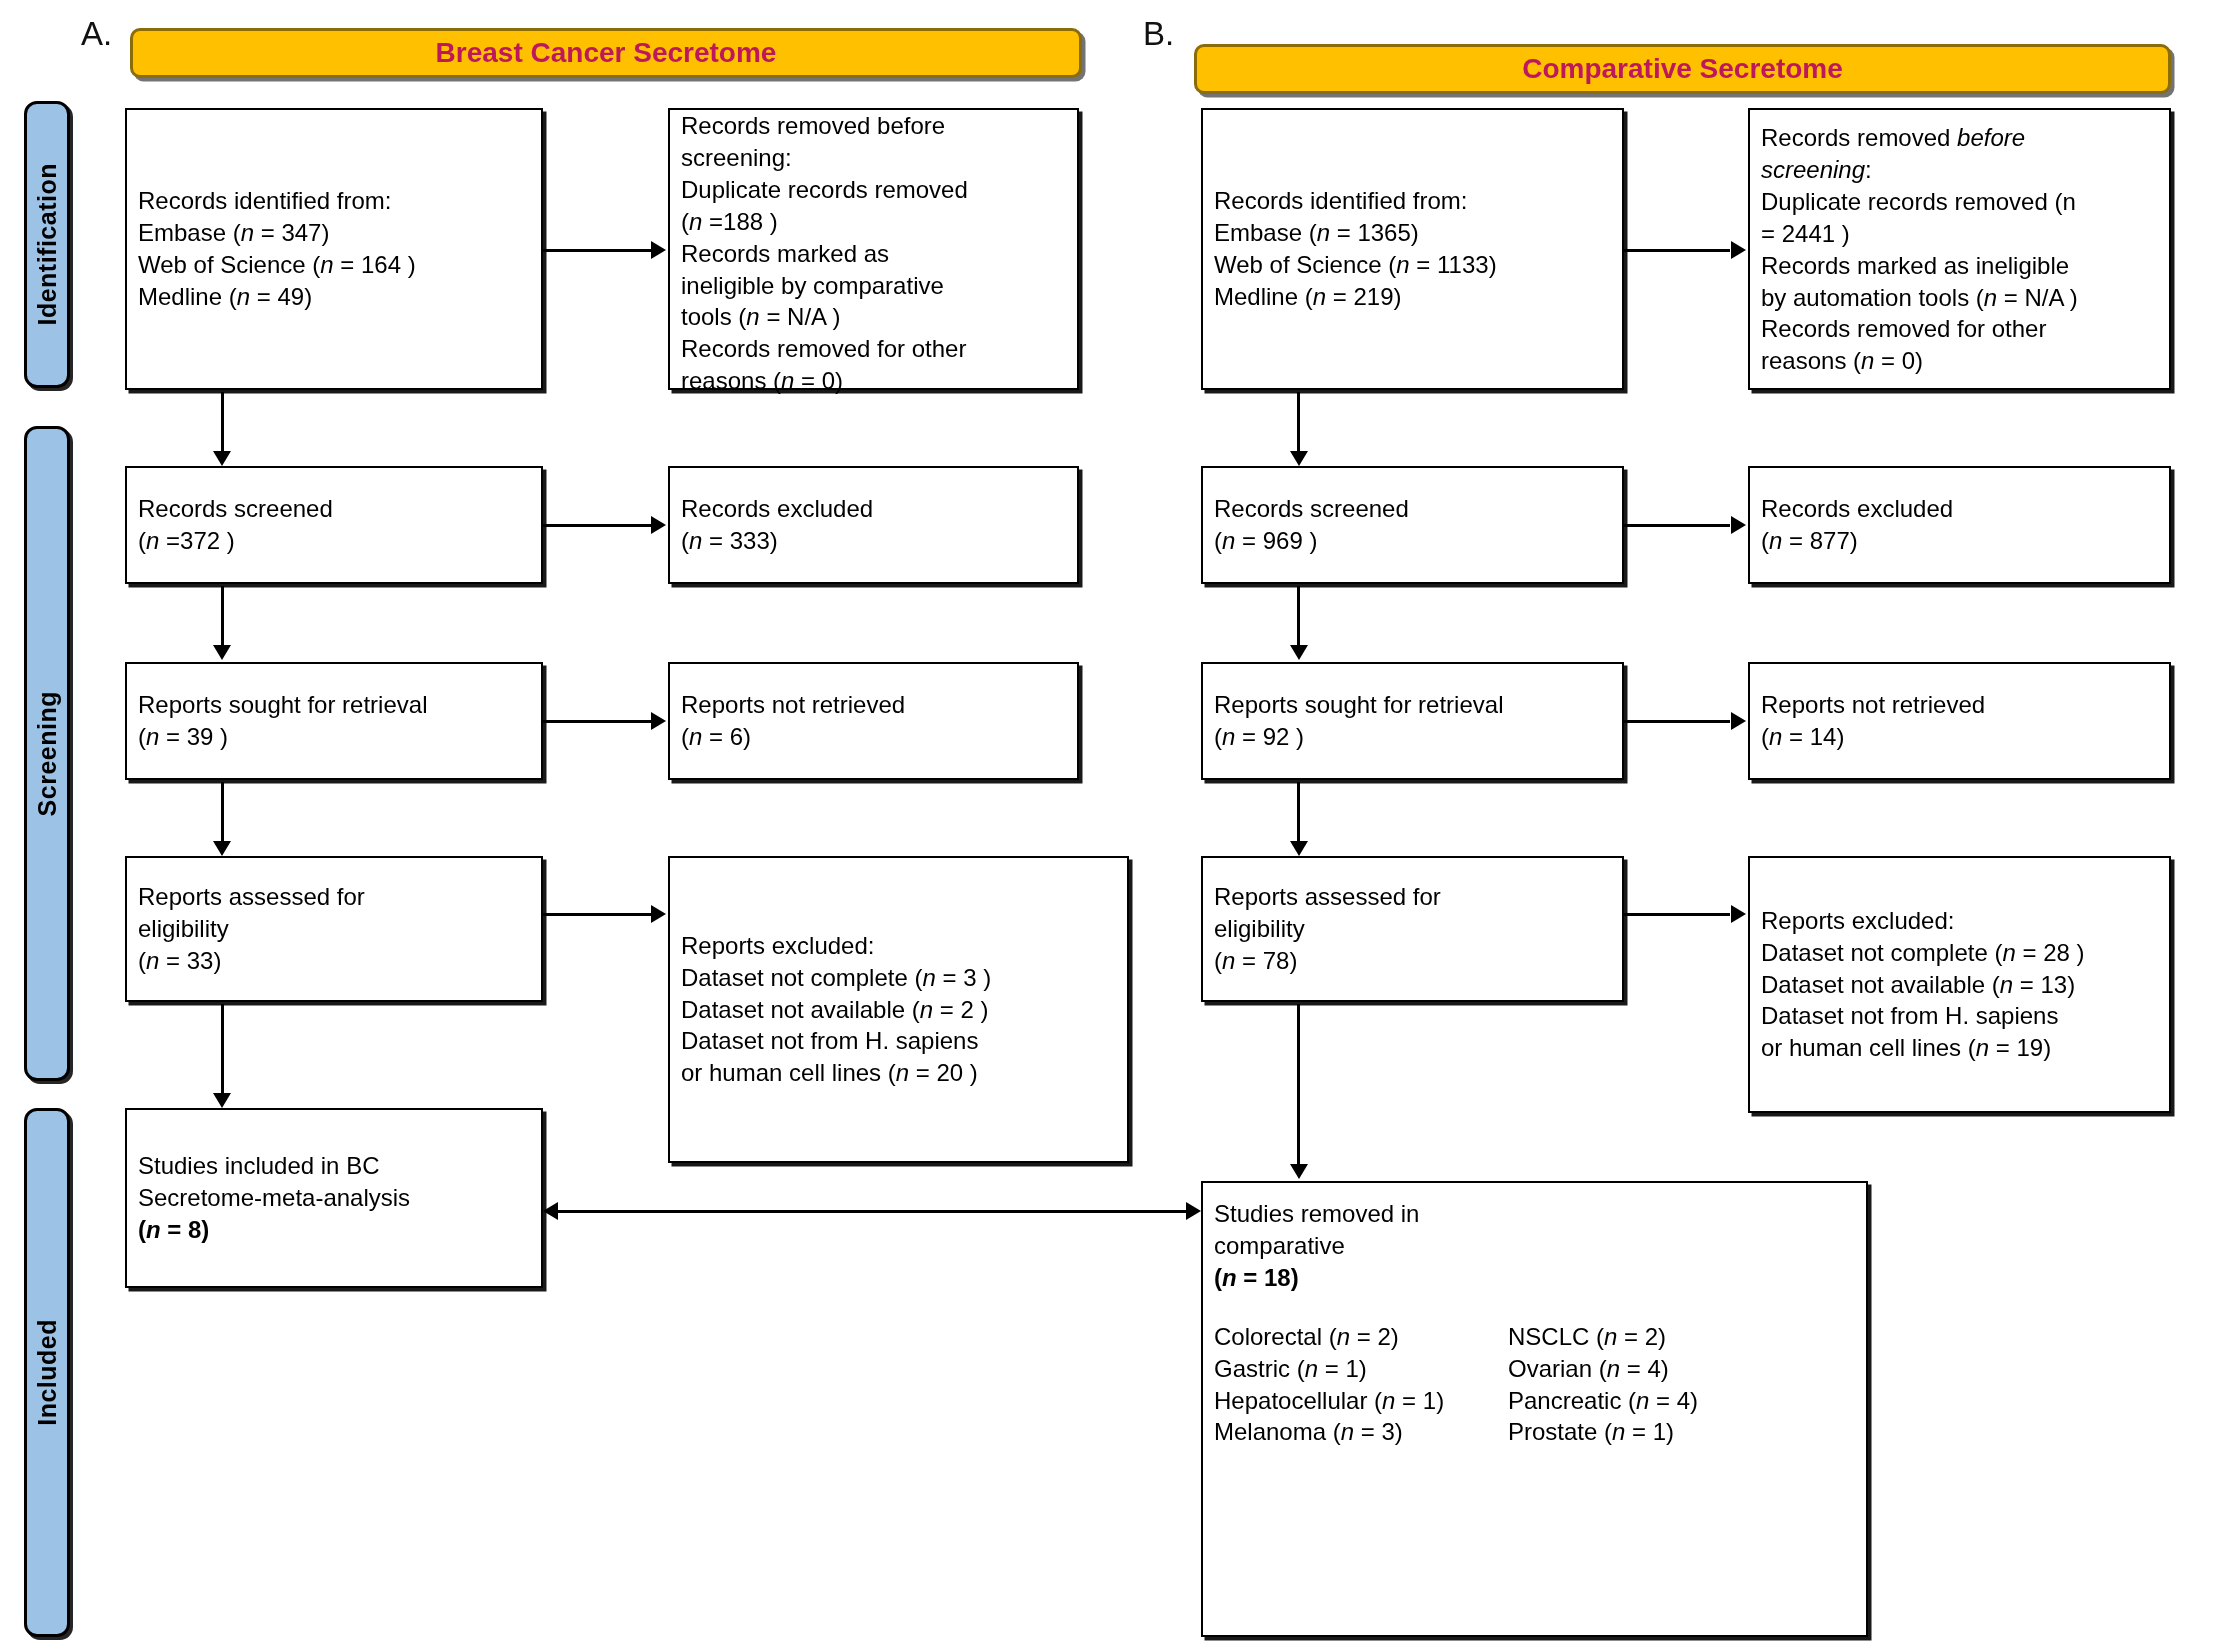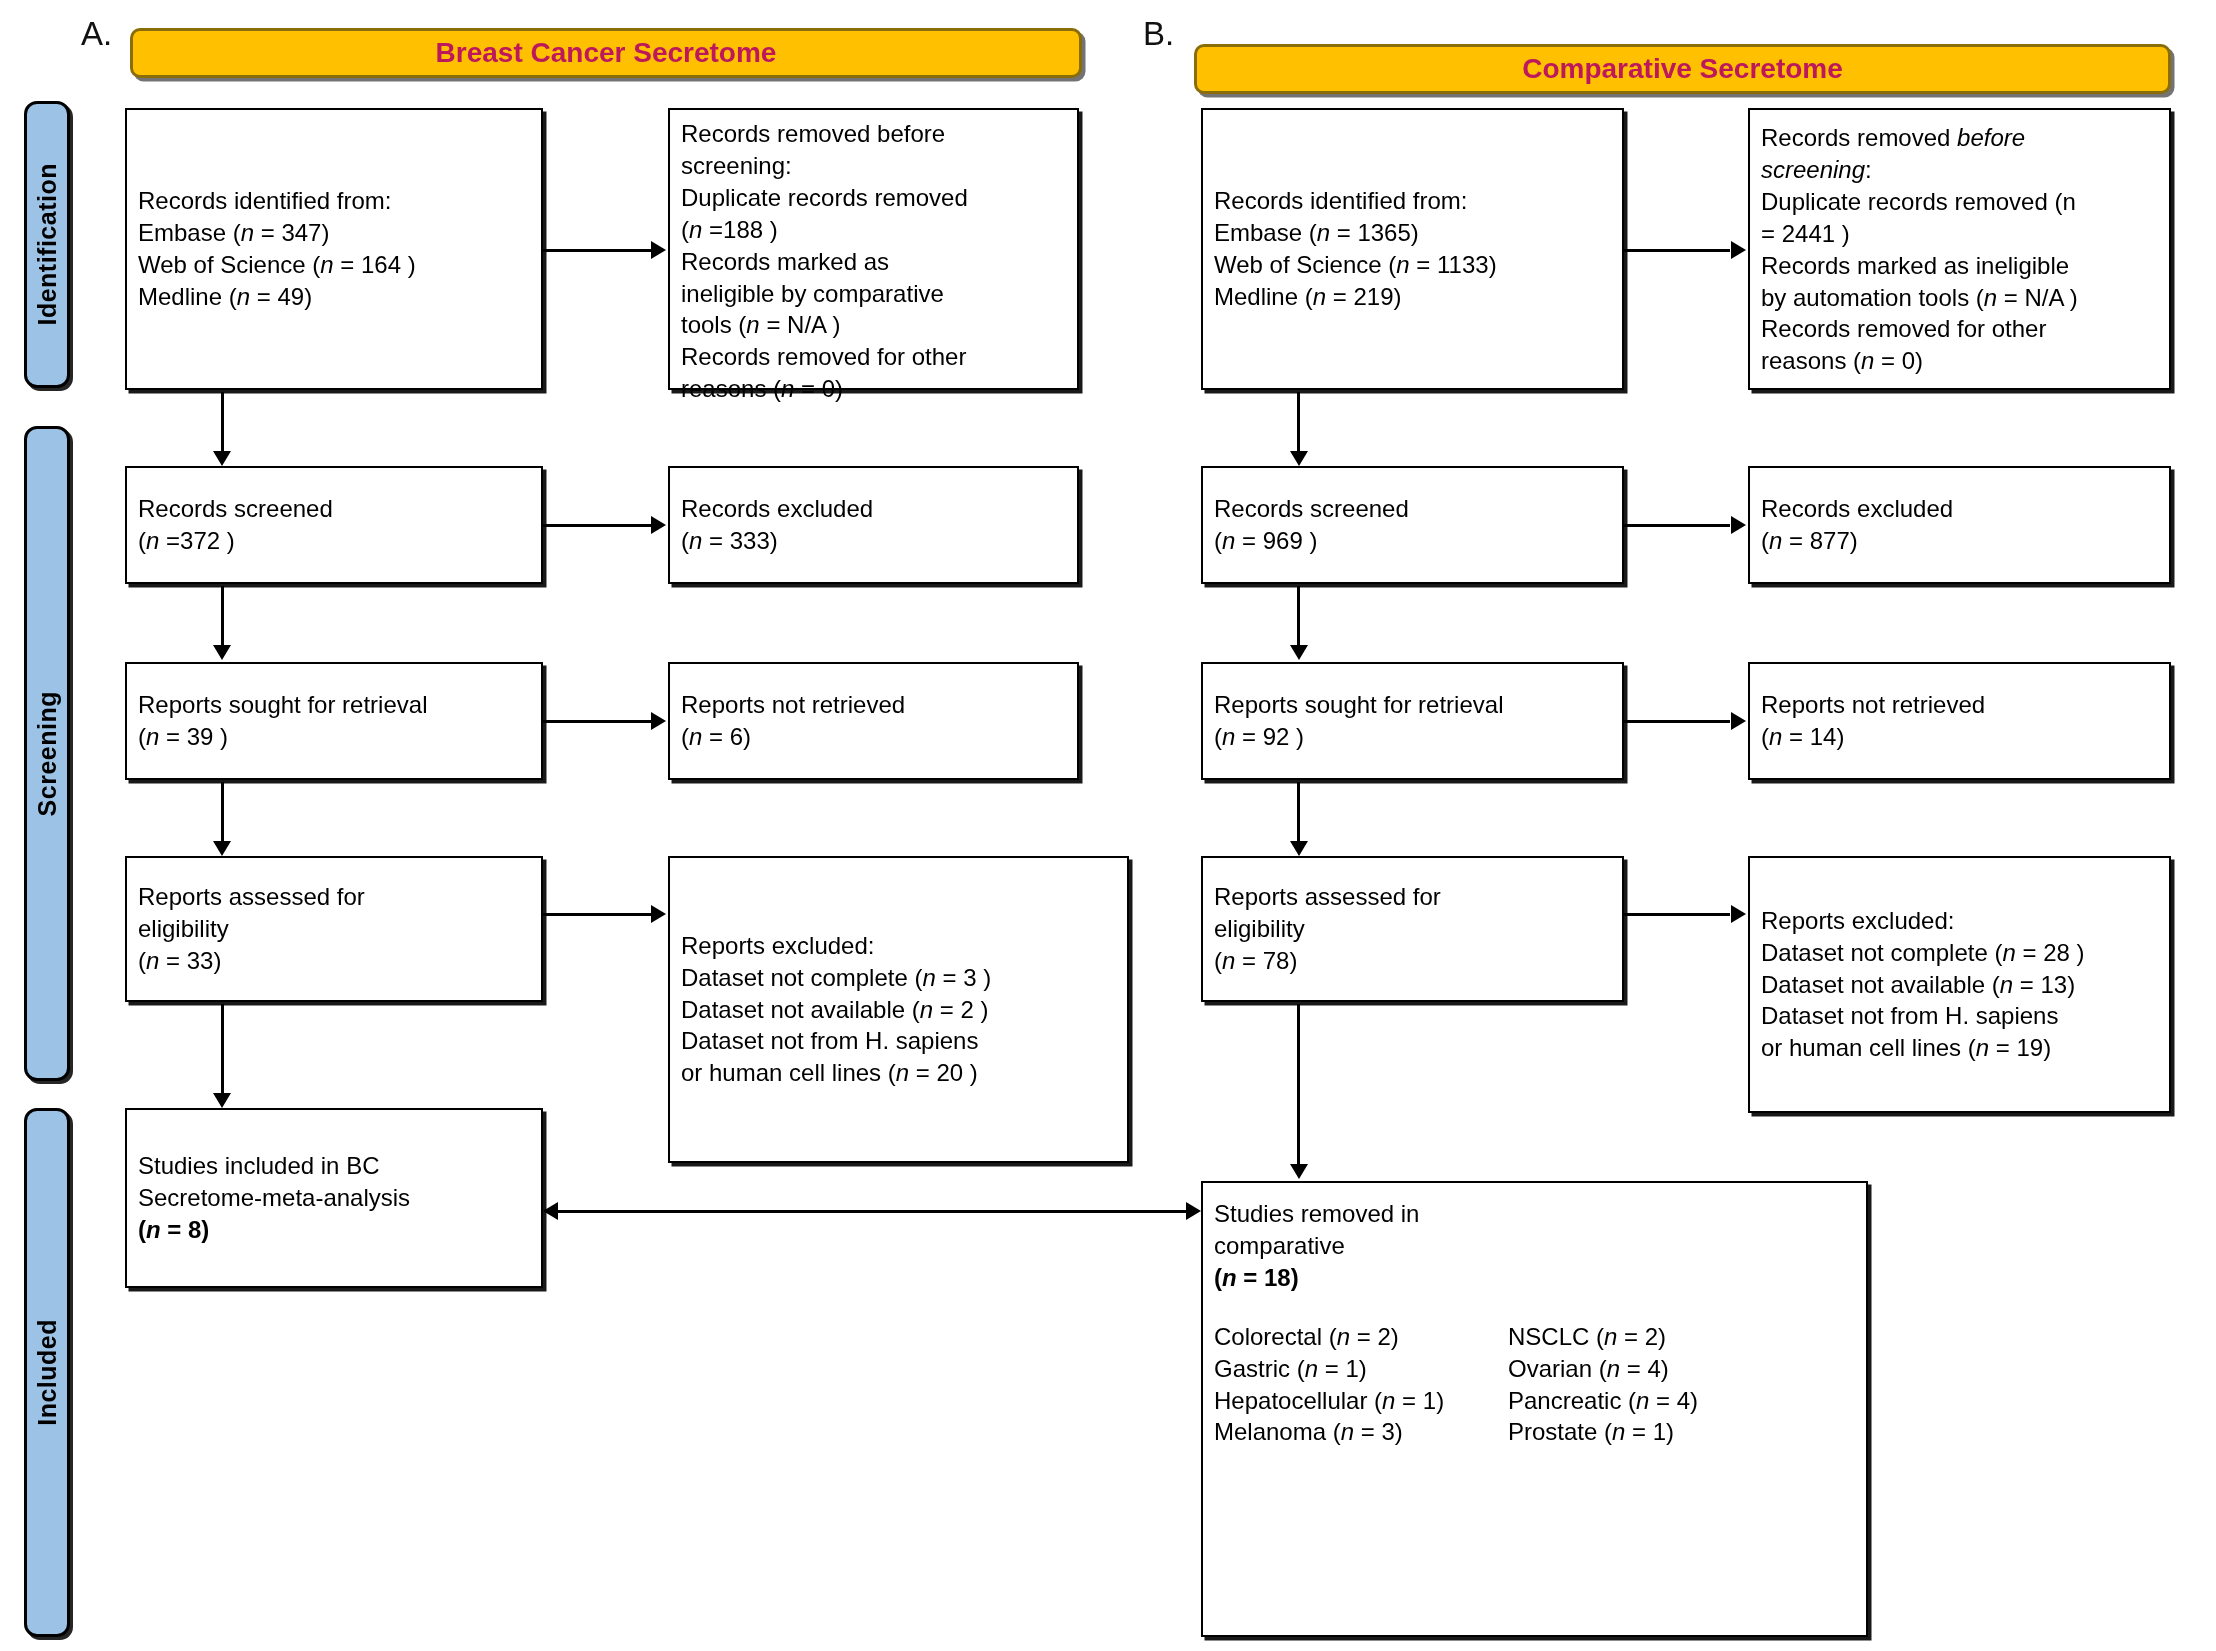--- a/index.html
+++ b/index.html
@@ -52,21 +52,21 @@
     font-weight:normal;
   }
 
   
   .fbox{
     position:absolute;
     background:#fff;
     border:2.5px solid #000;
     box-sizing:border-box;
     box-shadow:3.5px 3.5px 0 rgba(0,0,0,0.9);
-    padding:8px 11px;
+    padding:0 11px;
     display:flex;
     flex-direction:column;
     justify-content:center;
   }
   .fbox.topalign{justify-content:flex-start;}
   .fbox p{
     margin:0;
     font-size:24px;
     line-height:1.33;
     color:#000;

